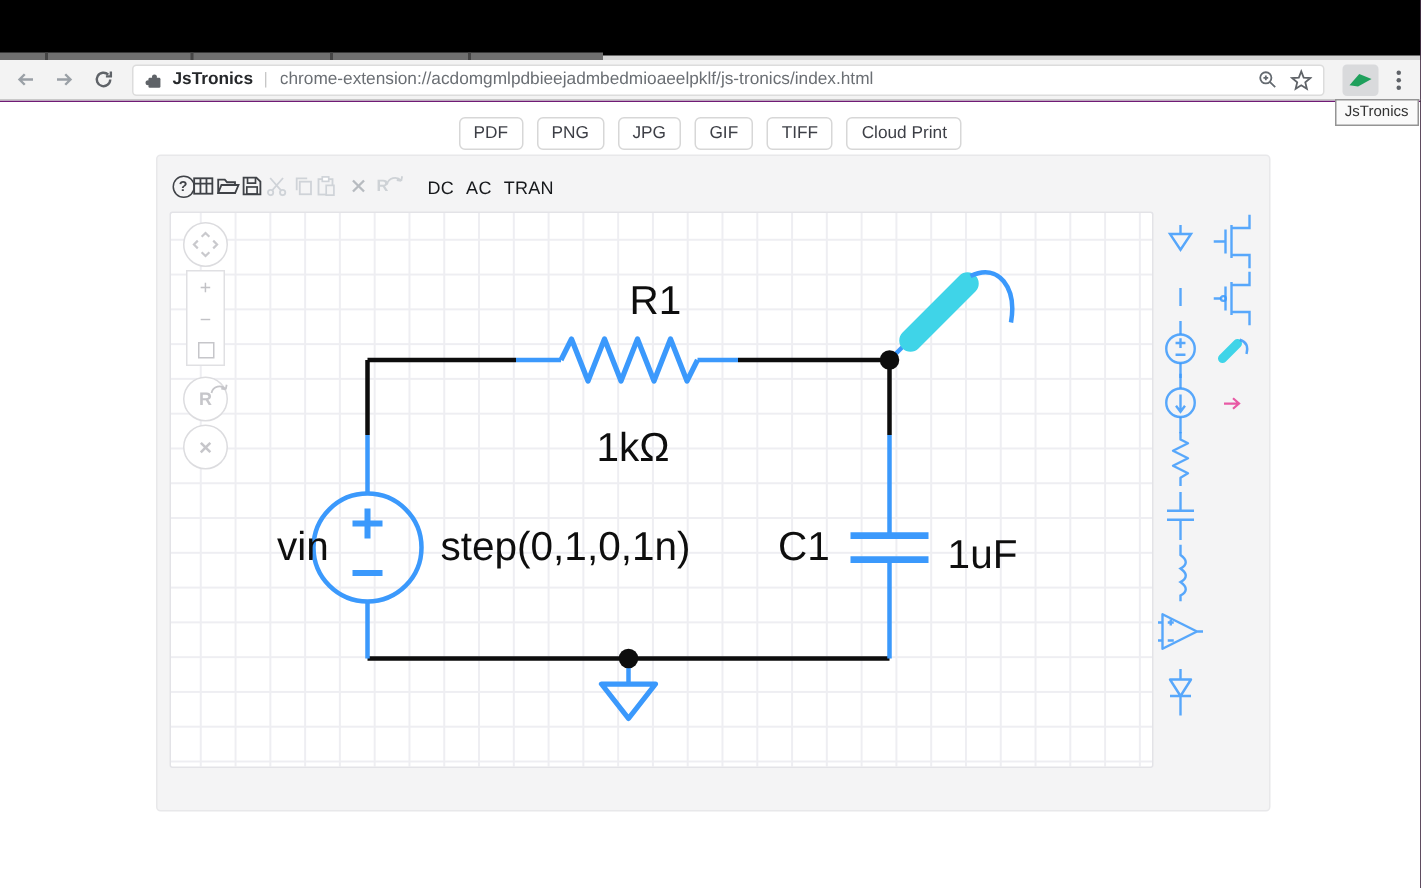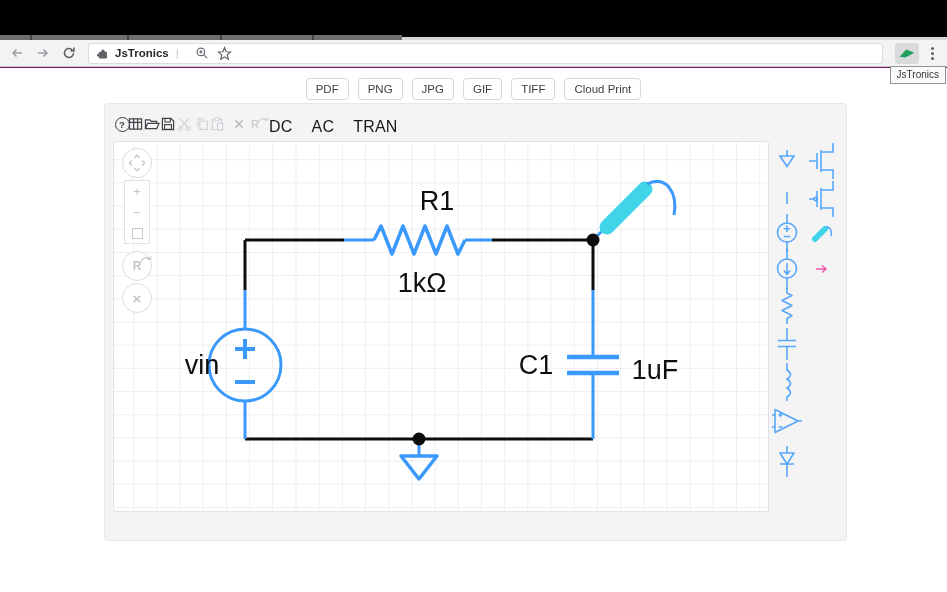--- a/index.html
+++ b/index.html
@@ -40,21 +40,21 @@
   
   .panel{position:absolute;left:104px;top:35px;width:743px;height:438px;background:#f4f4f5;
          border:1px solid #e8e8ea;border-radius:3px;box-sizing:border-box;}
   .tico{position:absolute;top:11px;width:18px;height:18px;display:flex;align-items:center;justify-content:center;}
   .i-help{width:13px;height:13px;border:1.4px solid #3f4247;border-radius:50%;color:#3f4247;
           font-size:9.5px;font-weight:bold;display:flex;align-items:center;justify-content:center;}
   .i-help::before{content:"?";}
   .r-glyph{position:relative;font-size:11px;font-weight:bold;color:#ced2d6;line-height:1;}
   .r-glyph::before{content:"R";}
   .r-glyph .arc{position:absolute;left:6px;top:-4px;}
-  .modes{position:absolute;left:164px;top:14px;display:flex;gap:19px;font-size:16px;color:#16181b;letter-spacing:.2px;}
+  .modes{position:absolute;left:180px;top:14px;display:flex;gap:8px;font-size:12px;color:#16181b;letter-spacing:.2px;}
 
   
   .canvas{position:absolute;left:8px;top:37px;width:654px;height:369px;background:#fff;
           border:1px solid #e3e3e7;border-radius:2px;
           background-image:linear-gradient(#eeeef2 1px,transparent 1px),
                            linear-gradient(90deg,#eeeef2 1px,transparent 1px);
           background-size:23.2px 23.2px;background-position:-4px -6px;}
   .circ{position:absolute;background:#fff;border:1.5px solid #dcdcdf;border-radius:50%;
         display:flex;align-items:center;justify-content:center;}
   .pan{left:8px;top:6px;width:28px;height:28px;}
@@ -117,20 +117,21 @@
         <svg width="13" height="13" viewBox="0 0 14 14">
             <g fill="#5f6368">
               <rect x="3.2" y="5.2" width="8.6" height="7.2" rx="1"></rect>
               <circle cx="7.5" cy="4.6" r="1.8"></circle>
               <circle cx="2.9" cy="8.8" r="1.8"></circle>
             </g>
           </svg>
       </span>
       <span class="site">JsTronics</span>
       <span class="pipe">|</span>
+      <span class="addr">chrome-extension://acdomgmlpdbieejadmbedmioaeelpklf/js-tronics/index.html</span>
       <span class="obx-ic">
         <svg width="14" height="14" viewBox="0 0 15 15">
             <circle cx="6.3" cy="6.3" r="4" stroke="#646a70" stroke-width="1.3" fill="none"></circle>
             <path d="M9.3,9.3 L13,13 M6.3,4.6 V8 M4.6,6.3 H8" stroke="#646a70" stroke-width="1.3" fill="none"></path>
           </svg>
       </span>
       <span class="obx-ic">
         <svg width="15" height="15" viewBox="0 0 14 14">
             <polygon points="7,1.5 8.5,5.4 12.7,5.6 9.5,8.3 10.5,12.3 7,10.1 3.5,12.3 4.5,8.3 1.3,5.6 5.5,5.4" fill="none" stroke="#5f6368" stroke-width="1.1"></polygon>
           </svg>
@@ -250,22 +251,23 @@
             <path d="M493,85 L531,47" stroke="var(--cyan,#3fd4e8)" stroke-width="15" stroke-linecap="round" fill="none"></path>
             <path class="symB" stroke-width="3" d="M533,42 C552,33 564,50 560,73"></path>
           </g>
           <g>
             <circle cx="479" cy="98" r="6.5" fill="var(--wire,#0d0d0d)"></circle>
             <circle cx="305" cy="297" r="6.5" fill="var(--wire,#0d0d0d)"></circle>
           </g>
         </svg>
 
         <div class="clabel" style="left:323px;top:59px">R1</div>
-        <div class="clabel" style="left:308px;top:141px">1kΩ</div>
+        <div class="clabel" style="left:308px;top:157px">1kΩ</div>
         <div class="clabel" style="left:88px;top:223px">vin</div>
+        <div class="clabel" style="left:263px;top:223px">step(0,1,0,1n)</div>
         <div class="clabel" style="left:422px;top:223px">C1</div>
         <div class="clabel" style="left:541px;top:228px">1uF</div>
 
         <div class="circ pan">
           <svg width="24" height="24" viewBox="0 0 28 28">
               <path d="M11,8 L14,5 L17,8 M11,20 L14,23 L17,20 M8,11 L5,14 L8,17 M20,11 L23,14 L20,17" stroke="#c9c9cd" stroke-width="1.7" fill="none"></path>
             </svg>
         </div>
         <div class="zoombox">
           <span class="zglyph">+</span>

